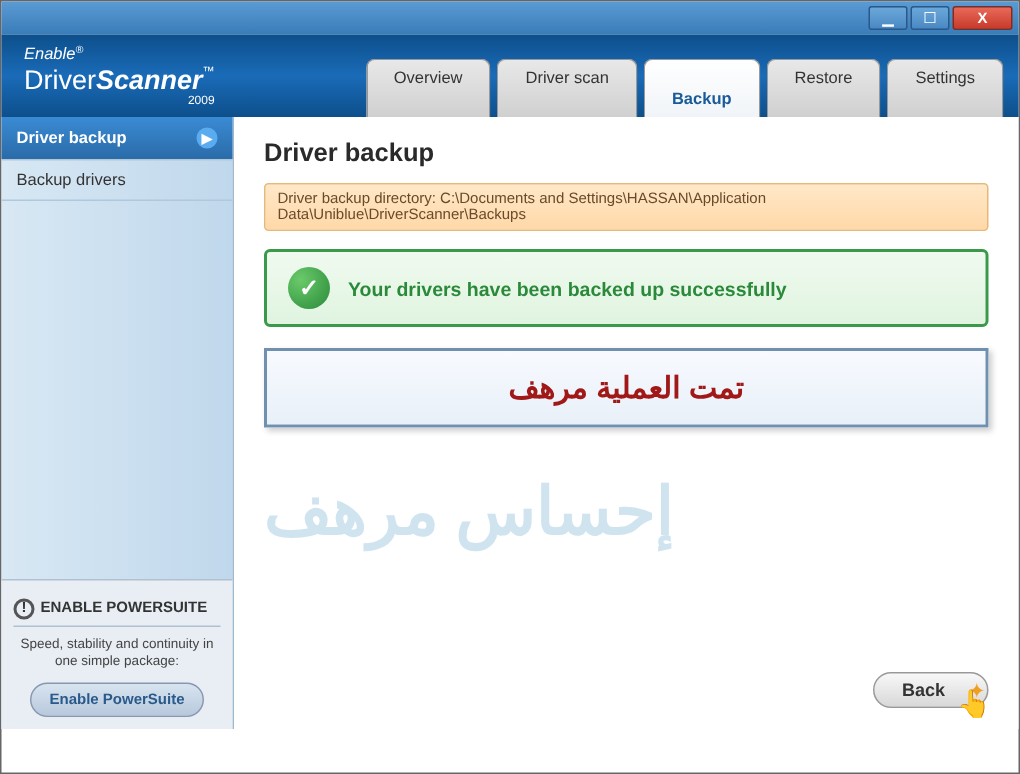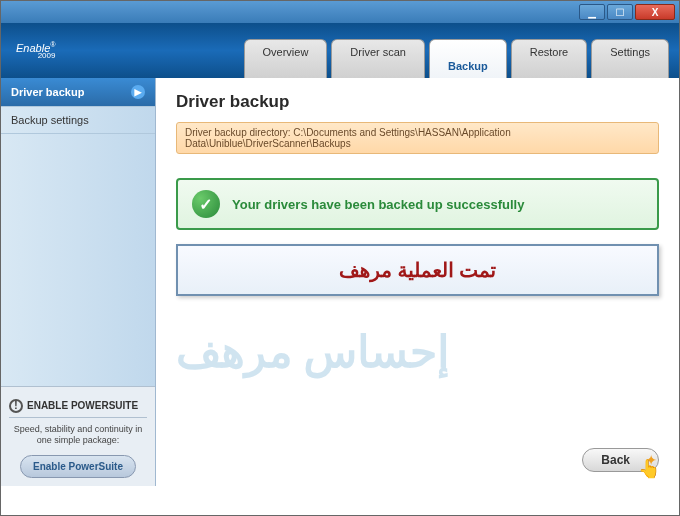--- a/index.html
+++ b/index.html
@@ -27,21 +27,21 @@
 .side-item.active { background: linear-gradient(#3a8bd4, #2a6ba8); color: #fff; font-weight: bold; }
 .side-item.active .chev { width: 14px; height: 14px; border-radius: 50%; background: #5aabf0; display: flex; align-items: center; justify-content: center; color: #fff; font-size: 9px; }
 .side-spacer { flex: 1; }
 .ps-panel { background: #e8eef4; border-top: 1px solid #b0c0d0; padding: 8px; }
 .ps-title { font-size: 10px; font-weight: bold; color: #333; display: flex; align-items: center; gap: 4px; padding: 4px 0; border-bottom: 1px solid #b0c0d0; margin-bottom: 6px; }
 .ps-title .info-icon { width: 14px; height: 14px; border: 2px solid #555; border-radius: 50%; display: flex; align-items: center; justify-content: center; font-size: 10px; }
 .ps-desc { font-size: 9px; color: #444; text-align: center; margin-bottom: 8px; line-height: 1.3; }
 .ps-btn { display: block; margin: 0 auto; padding: 5px 12px; font-size: 10px; font-weight: bold; color: #2a5a8a; background: linear-gradient(#d8e4f0, #b8c8dc); border: 1px solid #8898b0; border-radius: 12px; cursor: pointer; }
 .main { flex: 1; padding: 14px 20px; position: relative; background: #fff; }
 .page-title { font-size: 17px; font-weight: bold; color: #2a2a2a; margin-bottom: 10px; }
-.dir-bar { background: linear-gradient(#ffe8c8, #ffd8a8); border: 1px solid #e8b878; border-radius: 3px; padding: 4px 8px; font-size: 10px; color: #6a4a2a; margin-bottom: 24px; }
+.dir-bar { background: linear-gradient(#ffe8c8, #ffd8a8); border: 1px solid #e8b878; border-radius: 3px; padding: 4px 8px; font-size: 10px; color: #6a4a2a; margin-bottom: 12px; }
 .success-box { border: 2px solid #3a9a4a; border-radius: 4px; background: linear-gradient(#f0faf0, #e0f4e0); padding: 10px 14px; display: flex; align-items: center; gap: 12px; margin-bottom: 14px; }
 .check-icon { width: 28px; height: 28px; border-radius: 50%; background: radial-gradient(circle at 30% 30%, #6aca6a, #2a8a3a); display: flex; align-items: center; justify-content: center; color: #fff; font-size: 16px; font-weight: bold; }
 .success-text { font-size: 13px; font-weight: bold; color: #2a8a3a; }
 .arabic-box { border: 2px solid #7090b0; background: linear-gradient(#f8faff, #e8f0f8); padding: 12px; text-align: center; font-size: 20px; font-weight: bold; color: #a01818; direction: rtl; box-shadow: 2px 2px 4px rgba(0,0,0,0.2); margin-bottom: 30px; }
 .watermark { text-align: left; font-size: 44px; font-weight: bold; color: #d0e4f0; direction: rtl; font-family: 'Traditional Arabic', serif; margin-top: 10px; }
 .back-btn { position: absolute; bottom: 14px; right: 20px; padding: 4px 28px 4px 18px; font-size: 12px; font-weight: bold; color: #333; background: linear-gradient(#f8f8f8, #d8d8d8); border: 1px solid #999; border-radius: 12px; cursor: pointer; }
 .cursor-icon { position: absolute; bottom: 6px; right: 18px; font-size: 18px; pointer-events: none; }
 .star { color: #f0a020; position: absolute; bottom: 18px; right: 22px; font-size: 14px; pointer-events: none; }
 </style>
 </head>
@@ -50,39 +50,42 @@
 <div class="window">
   <div class="titlebar">
     <div class="winbtn min">▁</div>
     <div class="winbtn max">☐</div>
     <div class="winbtn close">X</div>
   </div>
 
   <div class="header">
     <div class="logo">
       <div class="uni"><span>Enable</span><sup>®</sup></div>
+      <div class="ds">
+        <span class="driver">Driver</span><span class="scanner">Scanner</span><span class="tm">™</span>
+      </div>
       <span class="year">2009</span>
     </div>
     <div class="tabs">
       <div class="tab">Overview</div>
       <div class="tab">Driver scan</div>
       <div class="tab active">Backup</div>
       <div class="tab">Restore</div>
       <div class="tab">Settings</div>
     </div>
   </div>
 
   <div class="body">
     <div class="sidebar">
       <div class="side-item active">
         <span>Driver backup</span>
         <span class="chev">▶</span>
       </div>
       <div class="side-item">
-        <span>Backup settings</span>
+        <span>Backup drivers</span>
       </div>
       <div class="side-spacer"></div>
       <div class="ps-panel">
         <div class="ps-title">
           <span class="info-icon">!</span>
           <span>ENABLE POWERSUITE</span>
         </div>
         <div class="ps-desc">Speed, stability and continuity in one simple package:</div>
         <button class="ps-btn">Enable PowerSuite</button>
       </div>

